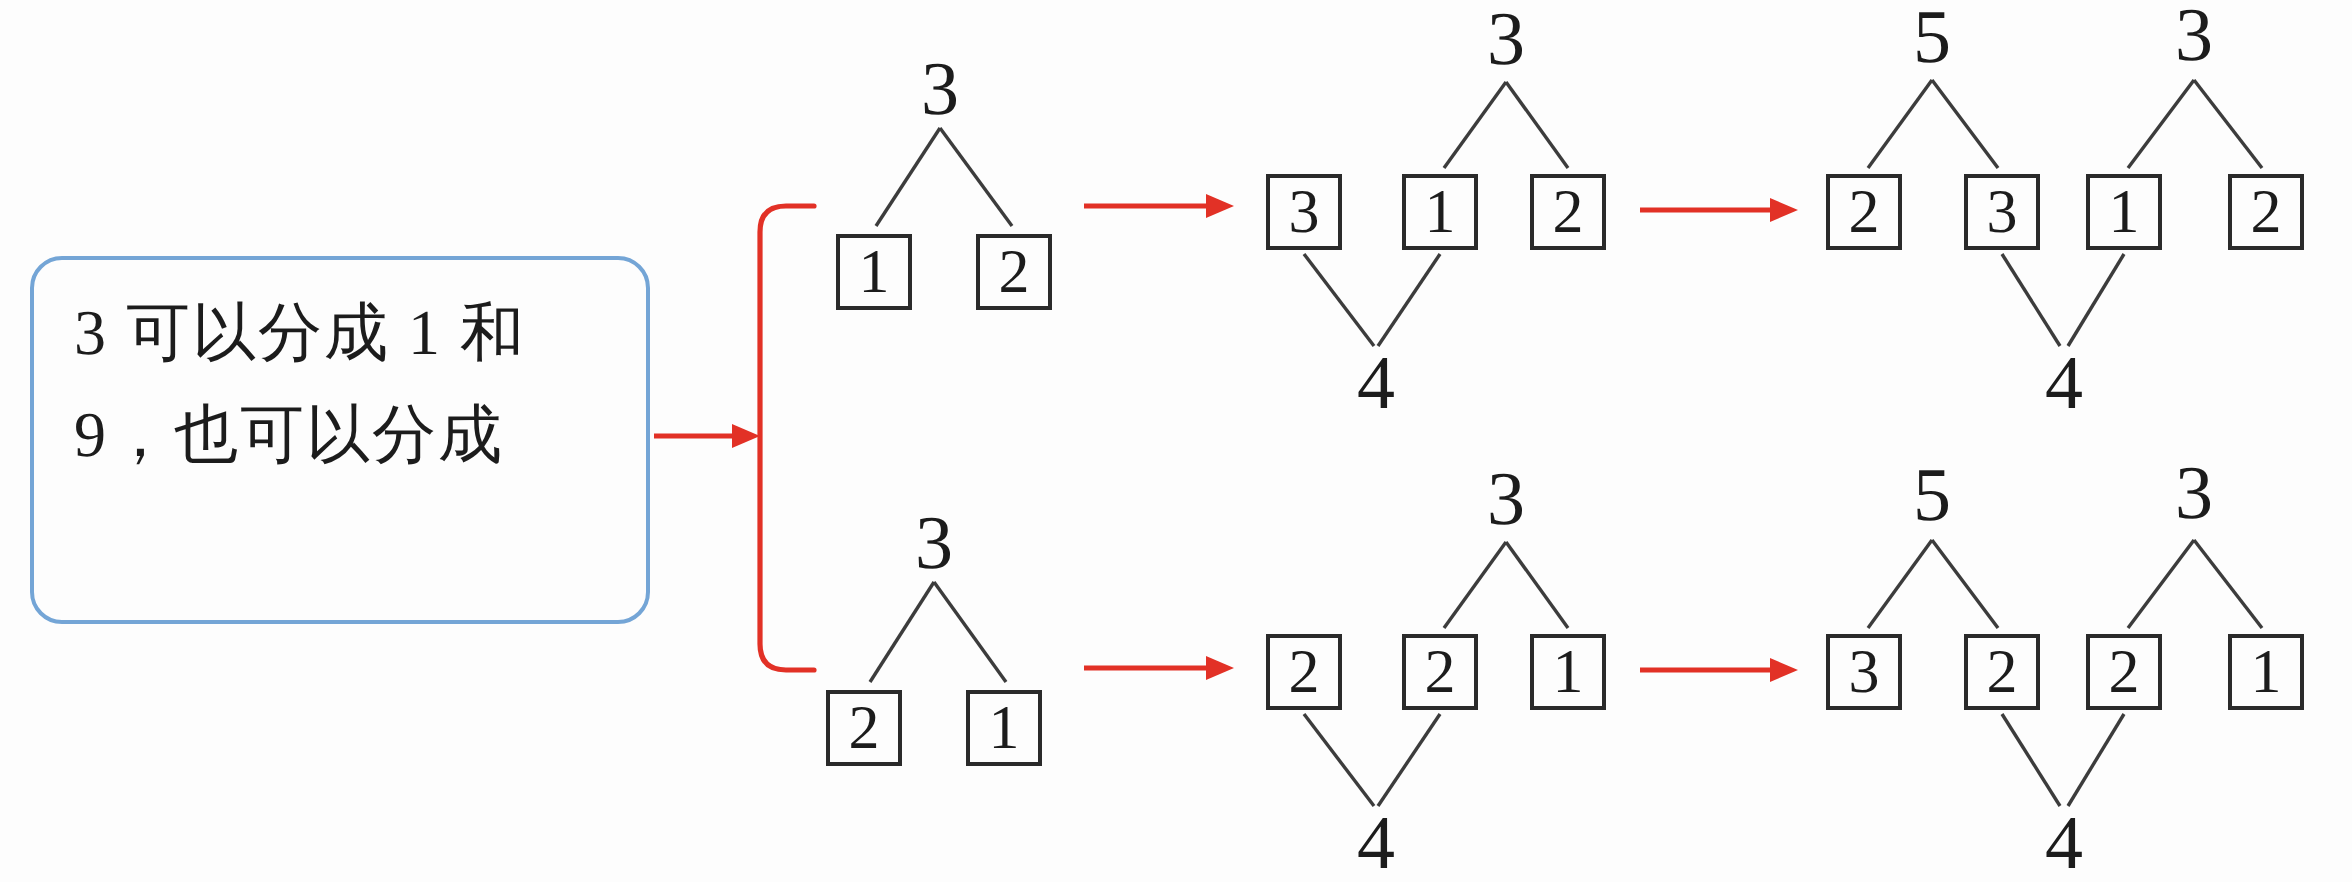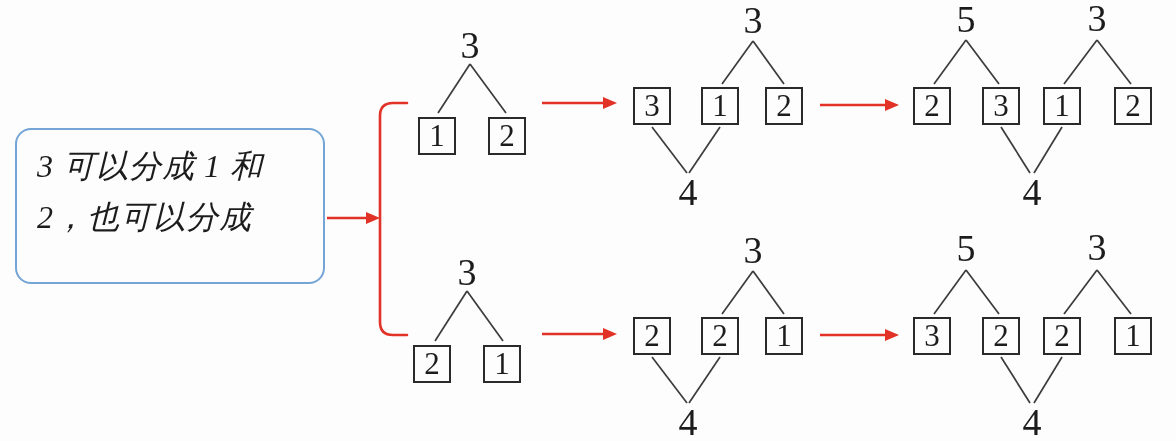--- a/index.html
+++ b/index.html
@@ -12,26 +12,25 @@
   *{margin:0;padding:0;box-sizing:border-box;}
   html,body{width:1176px;height:441px;overflow:hidden;}
   body{background:var(--background);font-family:"Liberation Serif","DejaVu Serif",serif;}
   .canvas{position:relative;width:1176px;height:441px;background:var(--background);}
   svg.overlay{position:absolute;left:0;top:0;width:1176px;height:441px;}
   .tree-line{stroke:var(--connector);stroke-width:1.7;}
   .arrow-line{stroke:var(--arrow-red);stroke-width:2.4;}
   .arrow-head{fill:var(--arrow-red);}
   .brace-path{stroke:var(--arrow-red);stroke-width:2.6;fill:none;stroke-linecap:round;}
   .note-box{
-    position:absolute;left:15px;top:128px;width:310px;height:156px;
+    position:absolute;left:15px;top:128px;width:310px;height:184px;
     border:2px solid var(--note-border);border-radius:16px;
     padding:11px 8px 0 20px;
     color:var(--ink);font-size:32px;line-height:51px;letter-spacing:1px;
     background:var(--background);
-    font-style:italic;
   }
   .note-line{white-space:nowrap;}
   .num{
     position:absolute;width:44px;height:44px;
     display:flex;align-items:center;justify-content:center;
     font-size:38px;color:var(--ink);
   }
   .cell{
     position:absolute;width:38px;height:38px;
     border:2px solid #2a2a2a;background:var(--background);
@@ -97,21 +96,21 @@
       <polygon class="arrow-head" points="617,334 603,328 603,340"></polygon>
     </g>
     <g>
       <line class="arrow-line" x1="820" y1="335" x2="886" y2="335"></line>
       <polygon class="arrow-head" points="899,335 885,329 885,341"></polygon>
     </g>
   </svg>
 
   <div class="note-box">
     <div class="note-line">3 可以分成 1 和</div>
-    <div class="note-line">2，也可以分成</div>
+    <div class="note-line">9，也可以分成</div>
   </div>
 
   <div class="num" style="left:448px;top:23px;">3</div>
   <div class="cell" style="left:418px;top:117px;">1</div>
   <div class="cell" style="left:488px;top:117px;">2</div>
 
   <div class="num" style="left:445px;top:250px;">3</div>
   <div class="cell" style="left:413px;top:345px;">2</div>
   <div class="cell" style="left:483px;top:345px;">1</div>
 

